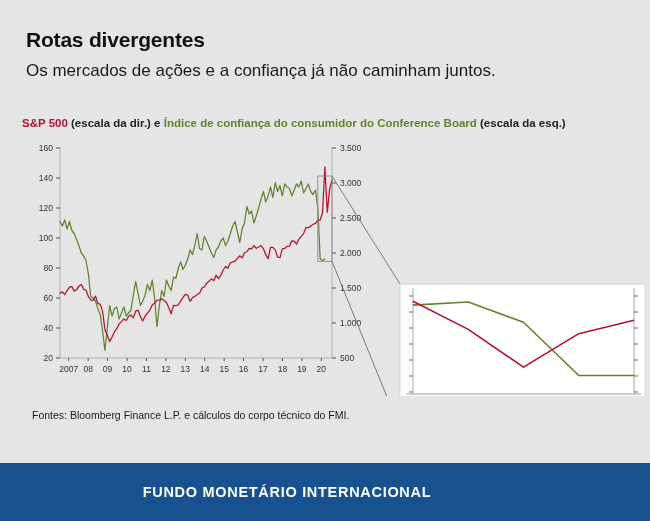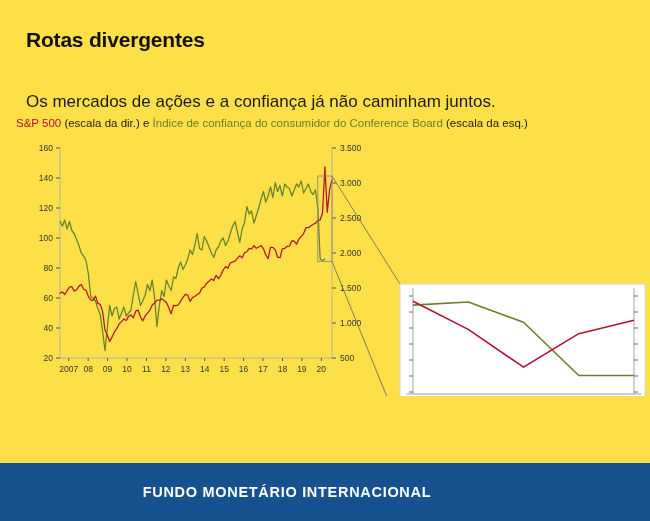--- a/index.html
+++ b/index.html
@@ -11,47 +11,47 @@
     height: 521px;
     background: #ffffff;
     font-family: "Liberation Sans", sans-serif;
     overflow: hidden;
     position: relative;
   }
   #root {
     position: relative;
     width: 650px;
     height: 521px;
-    background: #fde047;
+    background: #e5e5e5;
   }
   .title {
     position: absolute;
     left: 26px;
     top: 28px;
     font-size: 21px;
     font-weight: bold;
     color: #111111;
     letter-spacing: -0.2px;
   }
   .subtitle {
     position: absolute;
     left: 26px;
     top: 61px;
     font-size: 17px;
     font-weight: normal;
     color: #1a1a1a;
-    margin-top: 31px;
   }
   .legend {
     position: absolute;
-    left: 16px;
+    left: 22px;
     top: 117px;
     font-size: 11.5px;
     color: #222222;
     white-space: nowrap;
+    font-weight: bold;
   }
   .legend .sp {
     color: #b4112f;
   }
   .legend .conf {
     color: #63822f;
   }
   .source {
     position: absolute;
     left: 32px;
@@ -281,18 +281,19 @@
       <g>
           <text x="413" y="272" class="inset-label">jan</text>
           <text x="468.25" y="272" class="inset-label">fev</text>
           <text x="523.5" y="272" class="inset-label">mar</text>
           <text x="578.75" y="272" class="inset-label">abr</text>
           <text x="634" y="272" class="inset-label">mai</text>
         </g>
     </g>
   </svg>
 
+  <div class="source">Fontes: Bloomberg Finance L.P. e cálculos do corpo técnico do FMI.</div>
 
   <div class="footer">
     <div class="footer-text">FUNDO MONETÁRIO INTERNACIONAL</div>
   </div>
 
 </div>
 
 </body></html>

